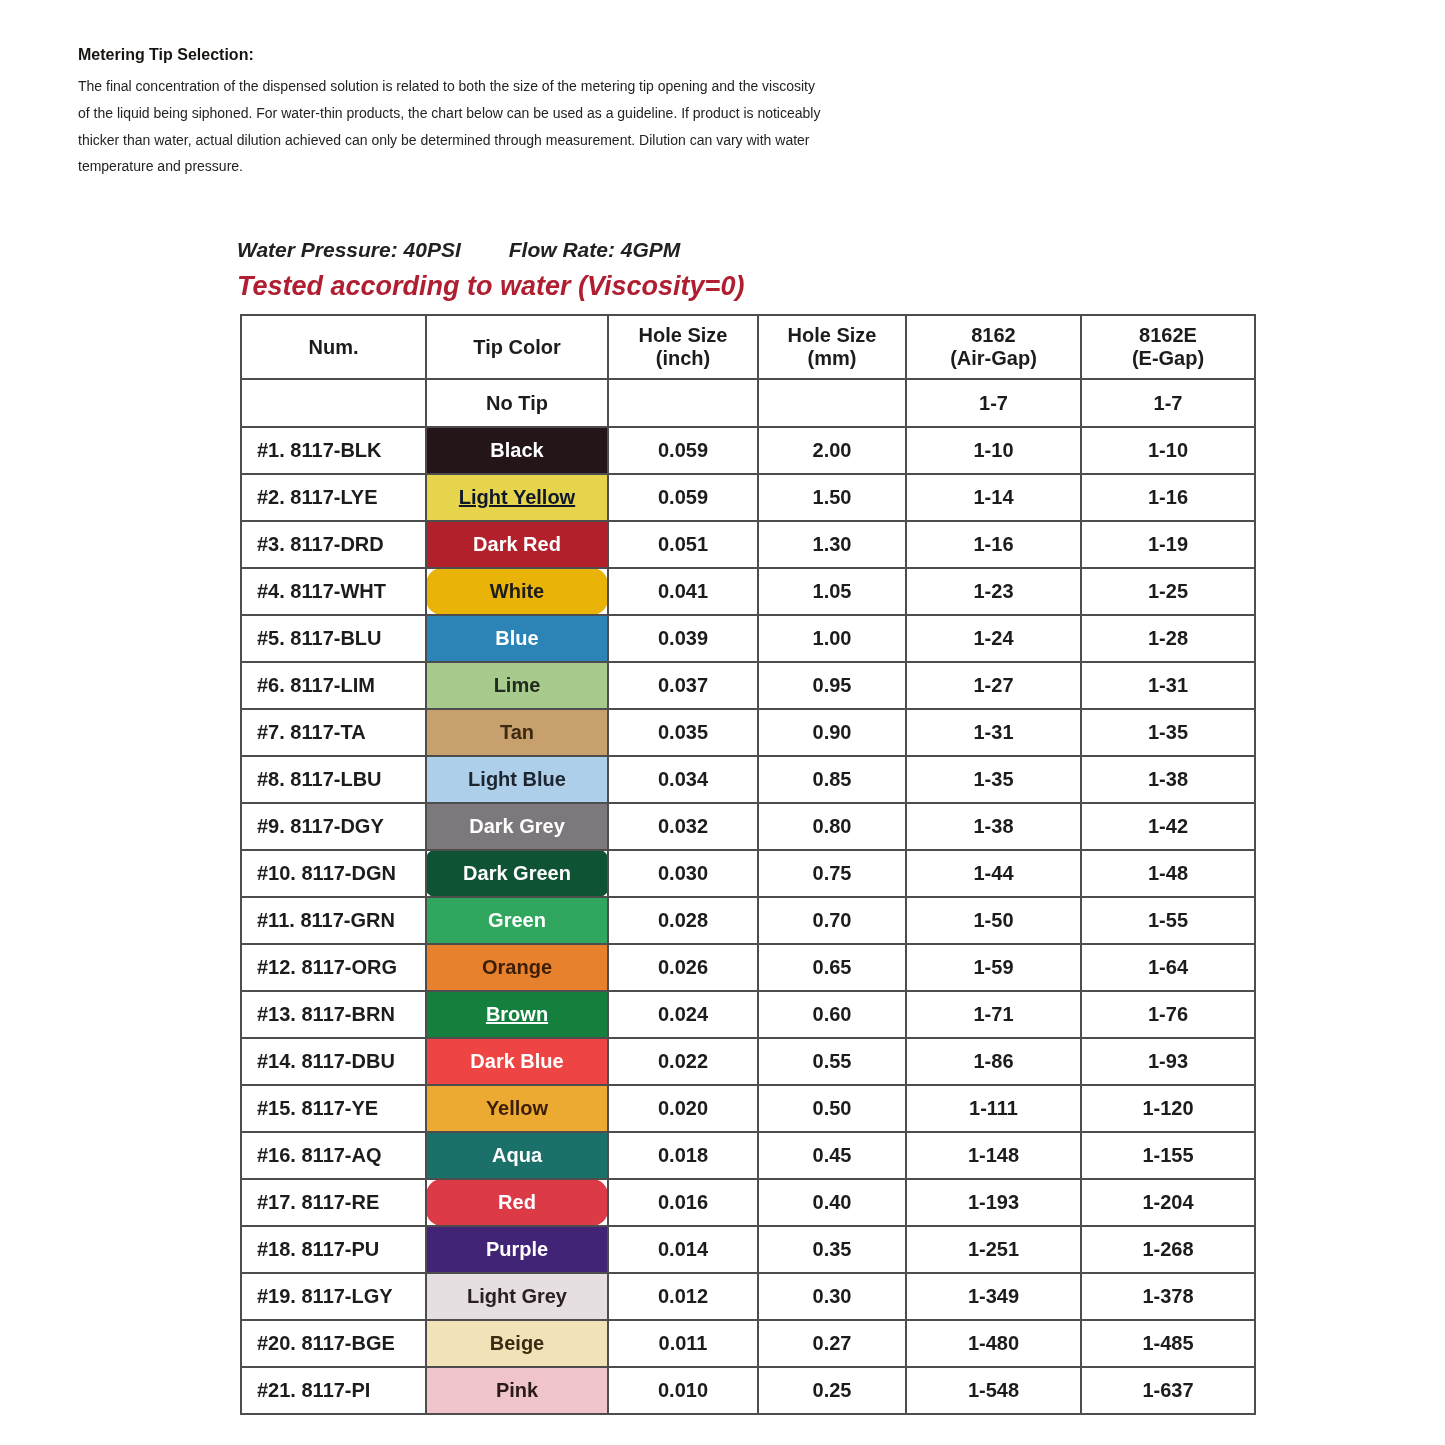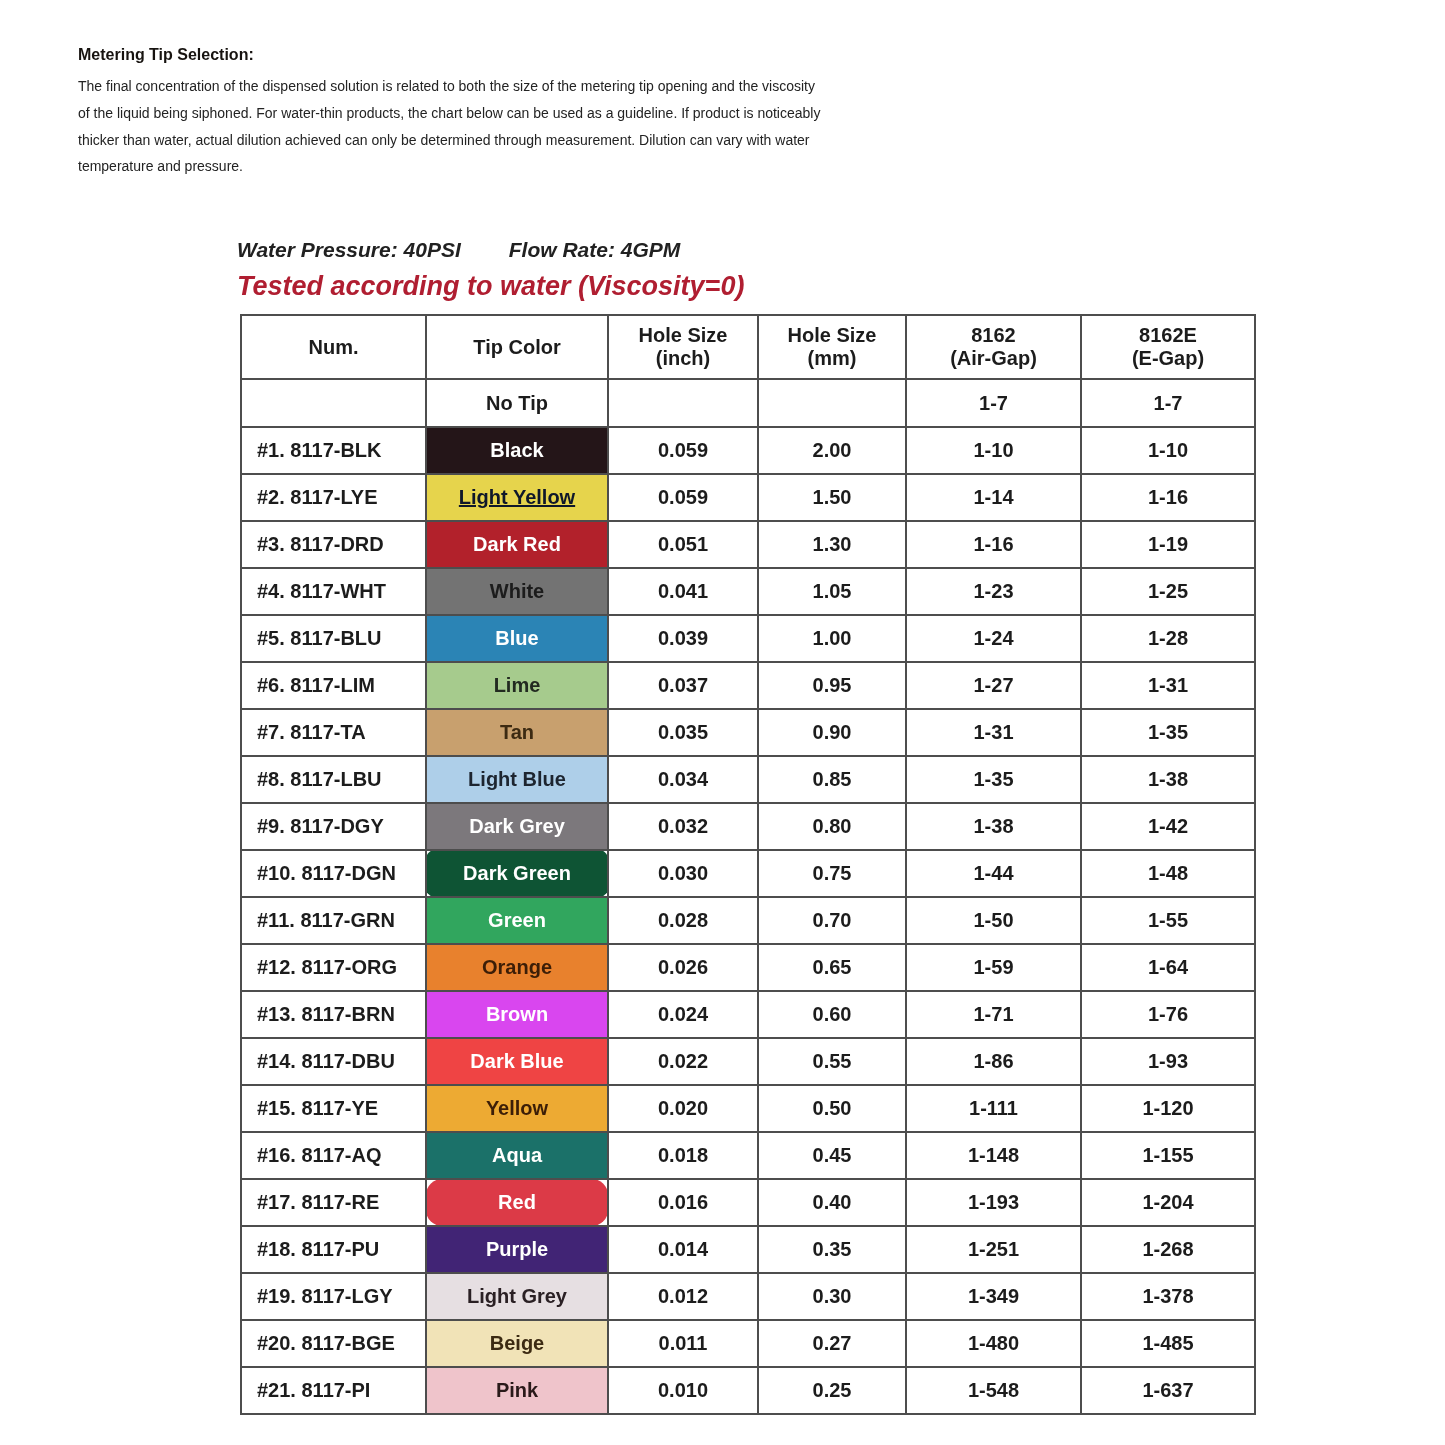--- a/index.html
+++ b/index.html
@@ -150,21 +150,21 @@
         <tr>
           <td class="num">#3. 8117-DRD</td>
           <td class="tip" style="background: rgb(178, 33, 43); color: rgb(255, 255, 255);">Dark Red</td>
           <td class="val">0.051</td>
           <td class="val">1.30</td>
           <td class="val">1-16</td>
           <td class="val">1-19</td>
         </tr>
         <tr>
           <td class="num">#4. 8117-WHT</td>
-          <td class="tip" style="background: #737373; color: rgb(28, 28, 28);">White</td>
+          <td class="tip" style="background: #eab308; color: rgb(28, 28, 28); border-radius: 16px;">White</td>
           <td class="val">0.041</td>
           <td class="val">1.05</td>
           <td class="val">1-23</td>
           <td class="val">1-25</td>
         </tr>
         <tr>
           <td class="num">#5. 8117-BLU</td>
           <td class="tip" style="background: rgb(43, 132, 181); color: rgb(255, 255, 255);">Blue</td>
           <td class="val">0.039</td>
           <td class="val">1.00</td>
@@ -222,21 +222,21 @@
         <tr>
           <td class="num">#12. 8117-ORG</td>
           <td class="tip" style="background: rgb(232, 129, 45); color: rgb(60, 30, 7);">Orange</td>
           <td class="val">0.026</td>
           <td class="val">0.65</td>
           <td class="val">1-59</td>
           <td class="val">1-64</td>
         </tr>
         <tr>
           <td class="num">#13. 8117-BRN</td>
-          <td class="tip" style="background: #d946ef; color: rgb(255, 255, 255);">Brown</td>
+          <td class="tip" style="background: #15803d; color: rgb(255, 255, 255); text-decoration: underline;">Brown</td>
           <td class="val">0.024</td>
           <td class="val">0.60</td>
           <td class="val">1-71</td>
           <td class="val">1-76</td>
         </tr>
         <tr>
           <td class="num">#14. 8117-DBU</td>
           <td class="tip" style="background: #ef4444; color: rgb(255, 255, 255);">Dark Blue</td>
           <td class="val">0.022</td>
           <td class="val">0.55</td>

